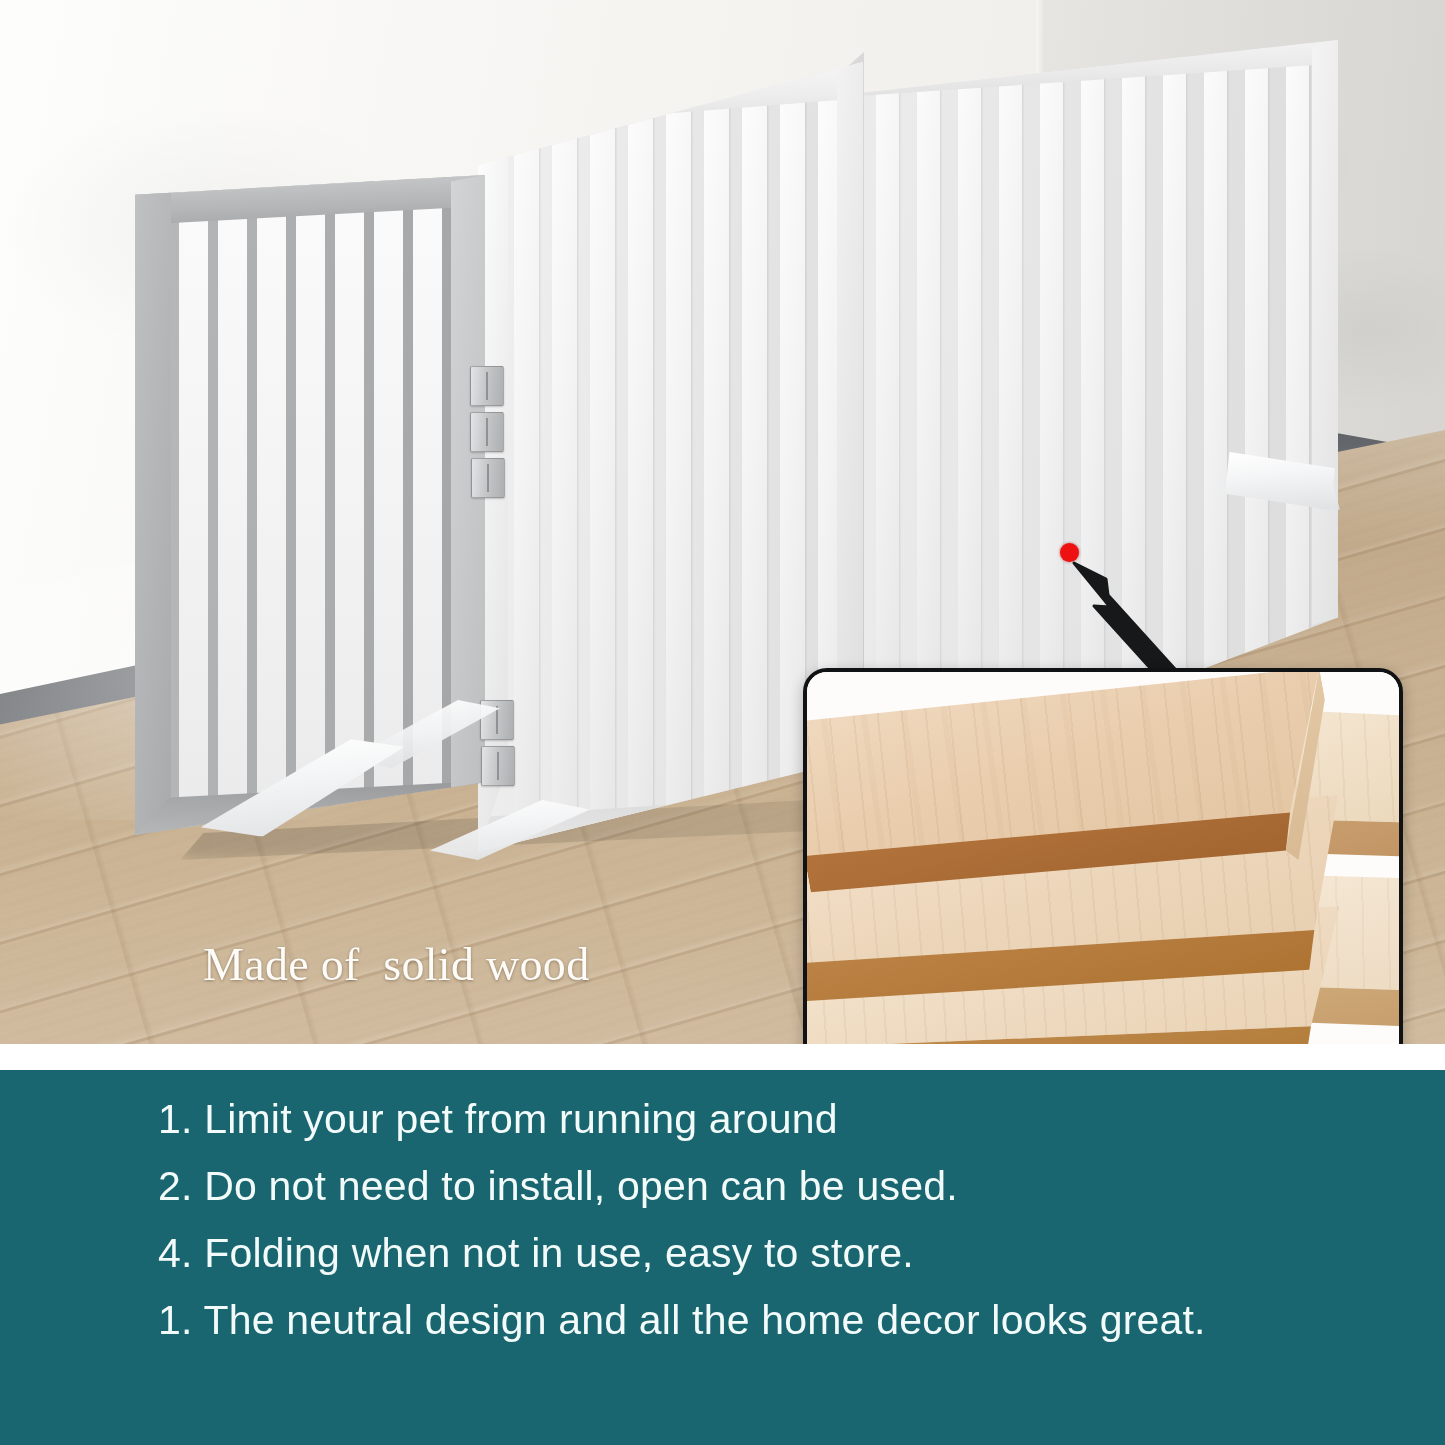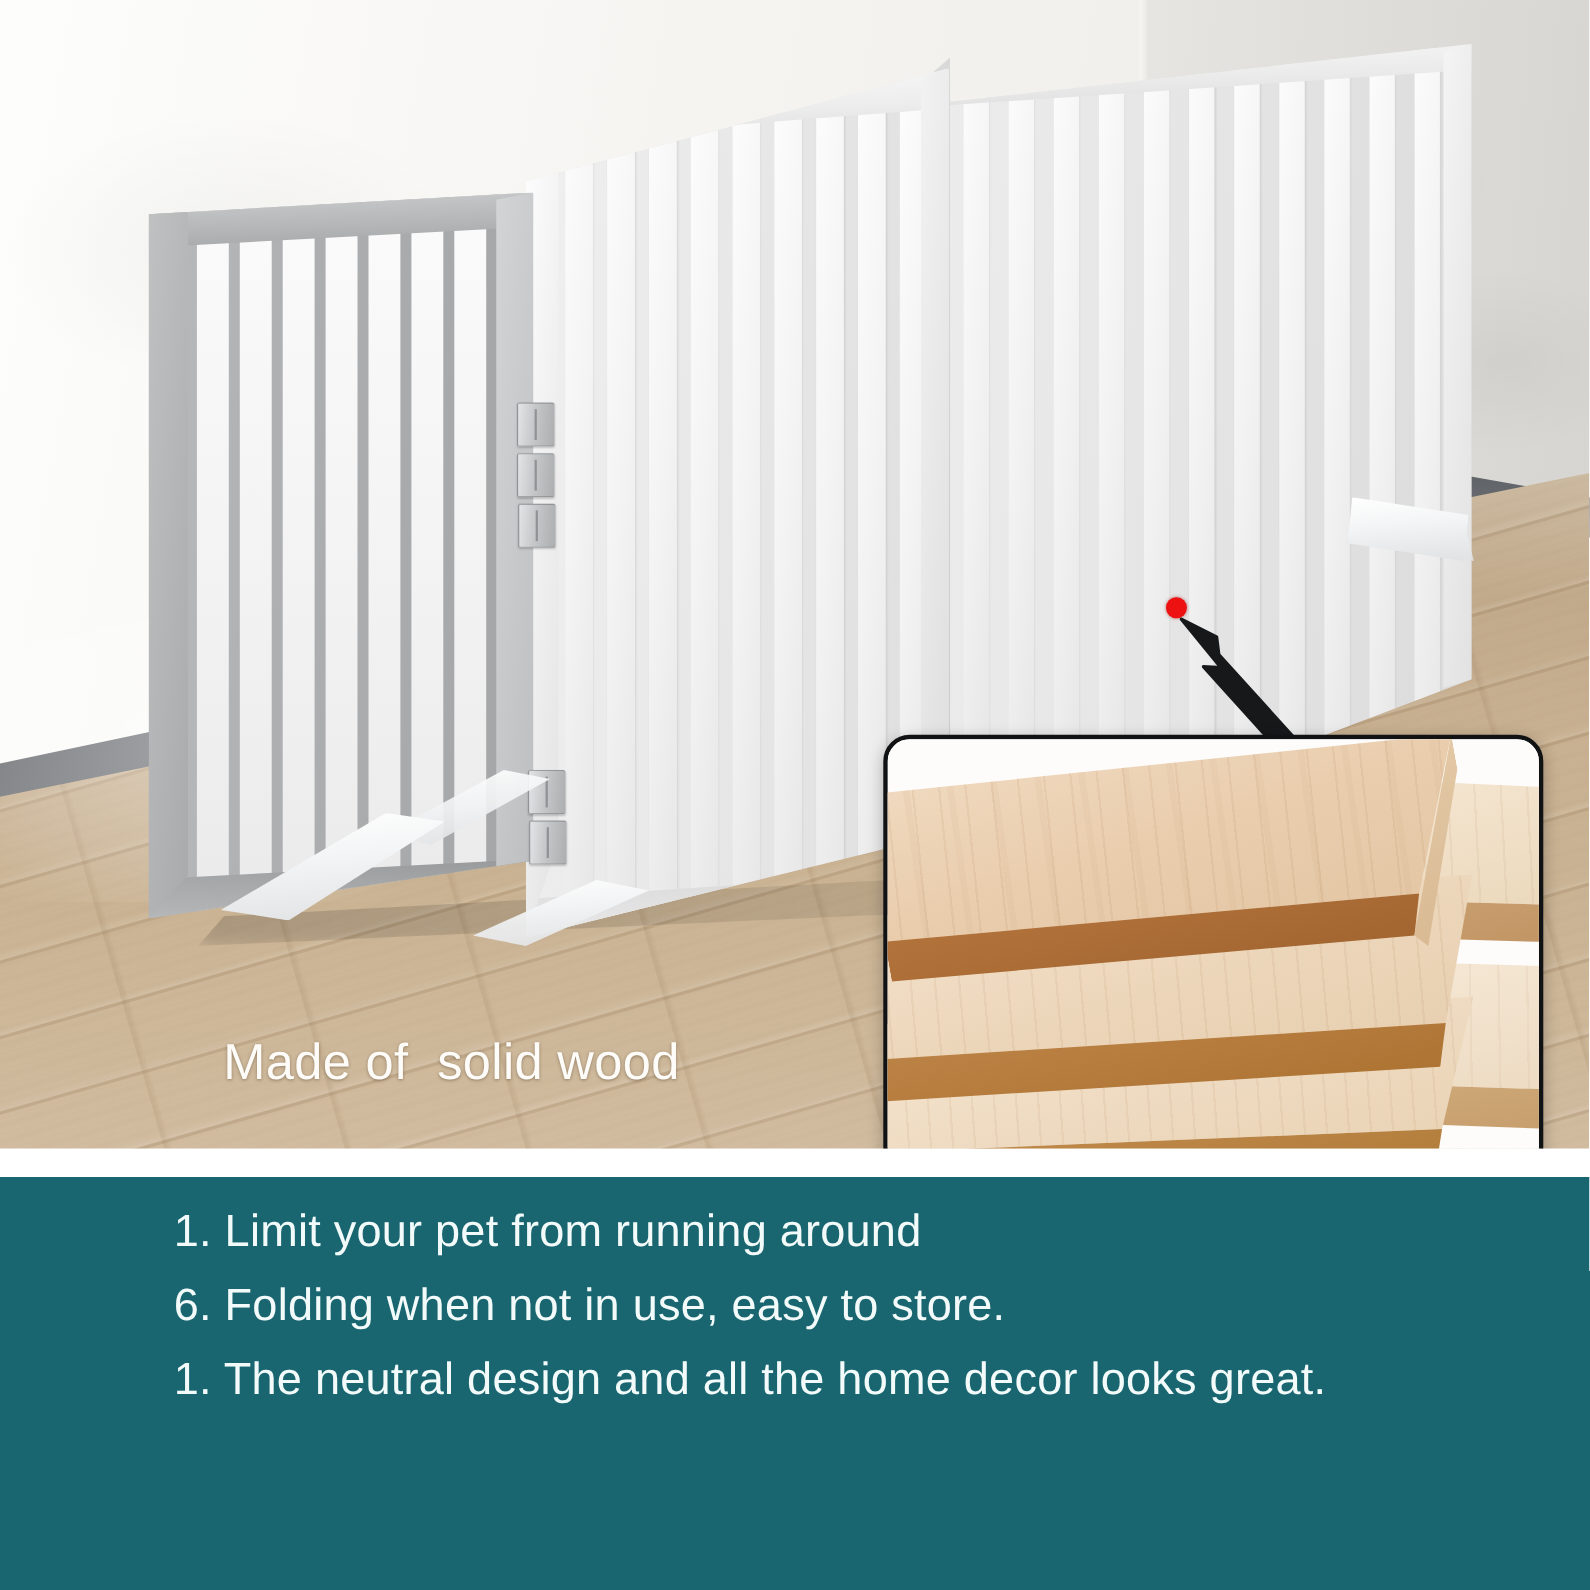--- a/index.html
+++ b/index.html
@@ -3,21 +3,21 @@
 <meta charset="utf-8">
 <title>Pet Gate Product Image</title>
 <style>
   * { margin:0; padding:0; box-sizing:border-box; }
   html,body { width:1445px; height:1445px; overflow:hidden; background:#fff;
               font-family:"Liberation Sans", sans-serif; }
 
   #page { position:relative; width:1445px; height:1445px; overflow:hidden; }
 
   
-  #photo { position:absolute; left:0; top:0; width:1445px; height:1044px; overflow:hidden; }
+  #photo { position:absolute; left:0; top:0; width:1445px; height:1044px; overflow:hidden;font-family:Liberation Serif, serif; }
 
   
   .wall-left { position:absolute; left:0; top:0; width:1045px; height:760px;
       background:
         radial-gradient(ellipse 300px 180px at 20% 30%, rgba(0,0,0,.035), transparent 70%),
         radial-gradient(ellipse 260px 150px at 70% 65%, rgba(0,0,0,.03), transparent 70%),
         radial-gradient(ellipse 200px 120px at 45% 88%, rgba(0,0,0,.025), transparent 70%),
         linear-gradient(100deg,#fdfdfb 0%,#f5f4f1 55%,#efeeea 100%);
   }
   .wall-right { position:absolute; left:1040px; top:0; width:405px; height:470px;
@@ -470,18 +470,19 @@
           </div>
       </div>
     </div>
 
     <div class="caption">Made of  solid wood</div>
   </div>
 
   <div id="features">
     <div class="feat-list" id="feat-list">
         <div class="feat-item">1. Limit your pet from running around</div>
-        <div class="feat-item">6. Folding when not in use, easy to store.</div>
+        <div class="feat-item">2. Do not need to install, open can be used.</div>
+        <div class="feat-item">4. Folding when not in use, easy to store.</div>
         <div class="feat-item">1. The neutral design and all the home decor looks great.</div>
       </div>
   </div>
 
 </div>
 
 </body></html>

